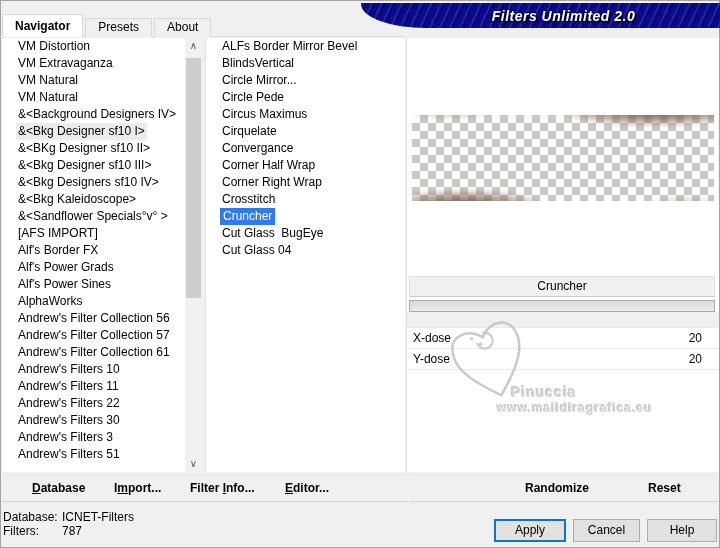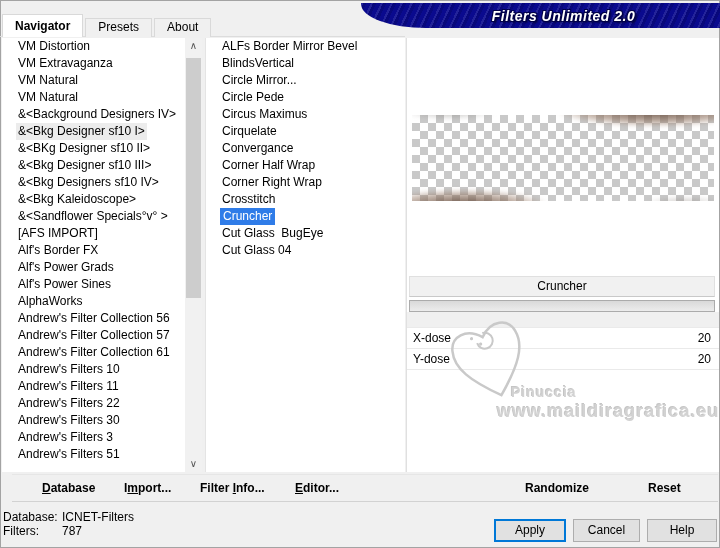--- a/index.html
+++ b/index.html
@@ -54,37 +54,37 @@
      background:radial-gradient(60% 120% at 32% 100%,rgba(96,72,58,.95),rgba(150,120,100,.5) 55%,transparent 78%);}
   .sm-bottomright{right:-2%;width:30%;bottom:-3px;height:9px;
      background:radial-gradient(60% 120% at 60% 100%,rgba(125,115,108,.45),transparent 75%);}
 
   .param-header{position:absolute;left:2px;top:238px;width:306px;height:21px;box-sizing:border-box;
      background:#f1f1f1;border:1px solid #e0e0e0;border-bottom-color:#c9c9c9;text-align:center;line-height:19px;}
   .progress{position:absolute;left:2px;top:262px;width:306px;height:12px;box-sizing:border-box;
      background:linear-gradient(#d9d9d9,#ececec);border:1px solid #ababab;}
   .gray-strip{position:absolute;left:0;top:274px;width:100%;height:15px;background:#f0f0f0;}
   .param-rows{position:absolute;left:0;top:289px;width:100%;}
-  .param-row{height:20px;line-height:20px;background:#fff;border-top:1px solid #eaeaea;padding:0 8px 0 6px;}
+  .param-row{height:20px;line-height:20px;background:#fff;border-top:1px solid #eaeaea;padding:0 17px 0 6px;}
   .param-row:last-child{border-bottom:1px solid #eaeaea;}
   .param-name{float:left;}
   .param-value{float:right;}
 
   
   .watermark{position:absolute;left:0;top:270px;width:100%;height:130px;pointer-events:none;z-index:5;}
   .wm-heart{position:absolute;left:38px;top:4px;}
   .wm-name{position:absolute;left:104px;top:76px;font-weight:bold;font-size:14px;letter-spacing:1px;color:#d2d2d2;
      text-shadow:1px 1px 0 rgba(255,255,255,.95),-1px -1px 0 rgba(150,150,150,.55);}
-  .wm-site{position:absolute;left:90px;top:93px;font-weight:bold;font-size:18px;letter-spacing:1px;color:#d2d2d2;
+  .wm-site{position:absolute;left:90px;top:93px;font-weight:bold;font-size:12px;letter-spacing:1px;color:#d2d2d2;
      text-shadow:1px 1px 0 rgba(255,255,255,.95),-1px -1px 0 rgba(150,150,150,.55);}
 
   
   .toolbar{position:absolute;top:474px;height:28px;background:#f0f0f0;
      border-top:1px solid #e6e6e6;border-bottom:1px solid #d2d2d2;box-sizing:border-box;}
-  .toolbar-left{left:12px;width:405px;}
+  .toolbar-left{left:2px;width:405px;}
   .toolbar-right{left:410px;width:308px;}
   .tb-btn{position:absolute;top:0;height:26px;line-height:26px;font-weight:bold;cursor:default;white-space:nowrap;}
   .mn{text-decoration:underline;}
   .tb-database{left:30px;} .tb-import{left:112px;} .tb-filterinfo{left:188px;} .tb-editor{left:283px;}
   .tb-randomize{left:115px;} .tb-reset{left:238px;}
 
   
   .status-label{position:absolute;left:3px;}
   .status-value{position:absolute;left:62px;}
   .st-r1{top:510px;} .st-r2{top:524px;}

